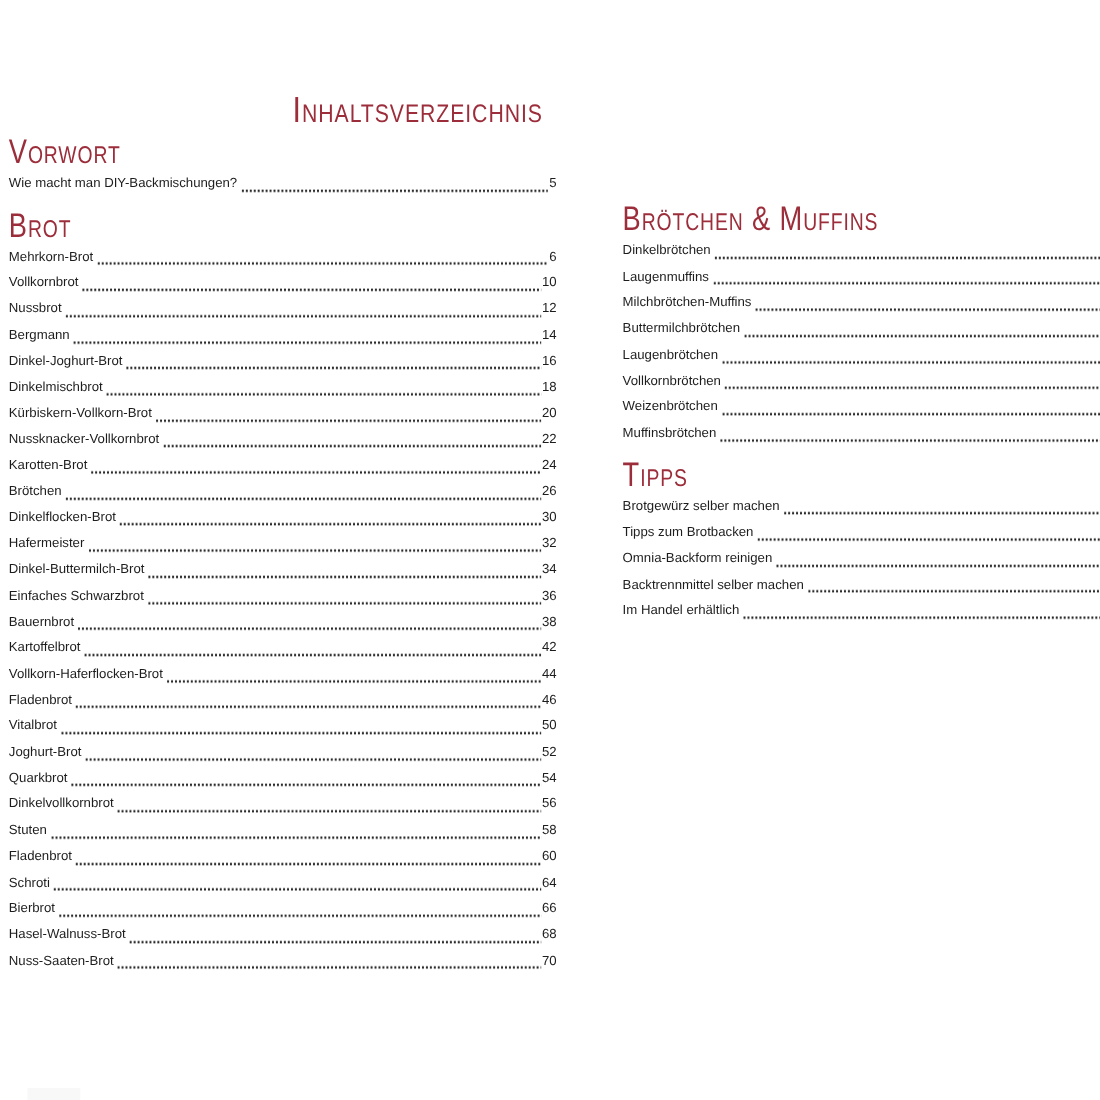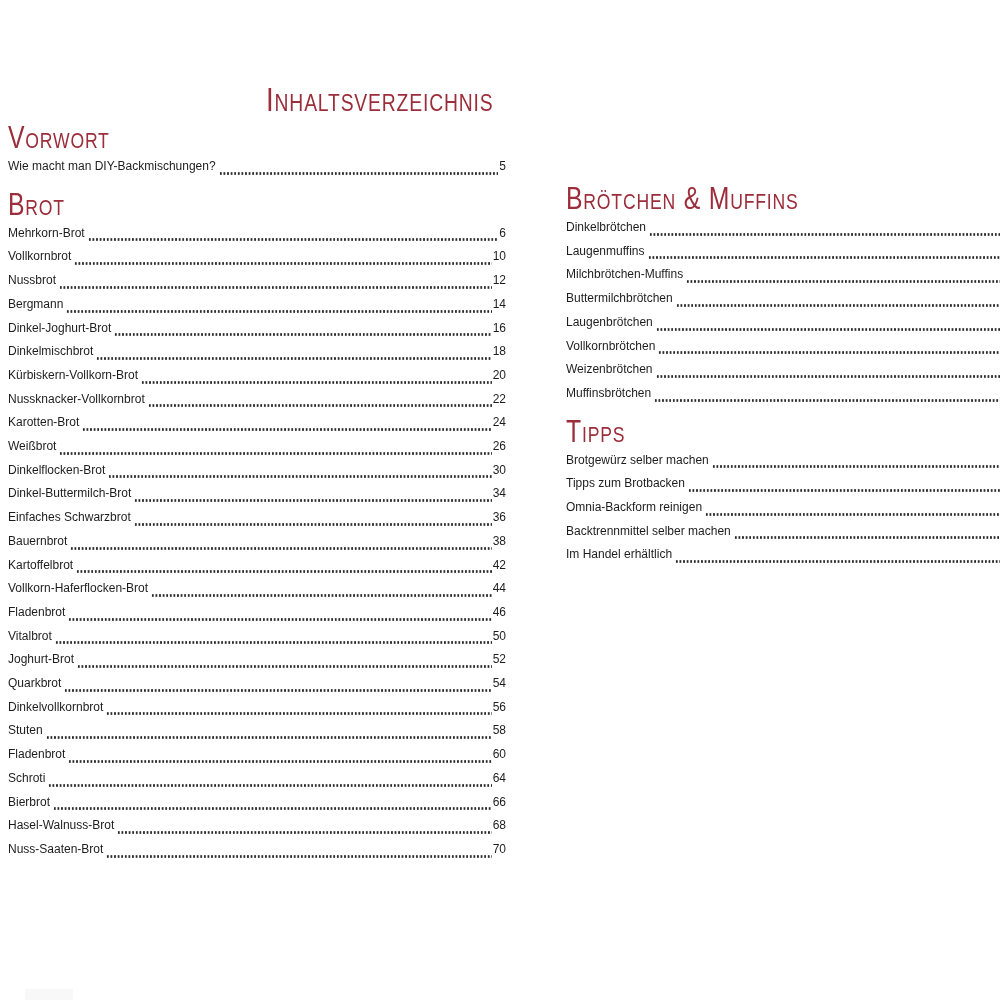--- a/index.html
+++ b/index.html
@@ -117,31 +117,36 @@
     <span class="pagenum">22</span>
   </li>
 
   <li class="entry">
     <span class="label">Karotten-Brot</span>
     <span class="leader"></span>
     <span class="pagenum">24</span>
   </li>
 
   <li class="entry">
-    <span class="label">Weißbrot</span>
+    <span class="label">Brötchen</span>
     <span class="leader"></span>
     <span class="pagenum">26</span>
   </li>
 
   <li class="entry">
     <span class="label">Dinkelflocken-Brot</span>
     <span class="leader"></span>
     <span class="pagenum">30</span>
   </li>
 
+  <li class="entry">
+    <span class="label">Hafermeister</span>
+    <span class="leader"></span>
+    <span class="pagenum">32</span>
+  </li>
 
   <li class="entry">
     <span class="label">Dinkel-Buttermilch-Brot</span>
     <span class="leader"></span>
     <span class="pagenum">34</span>
   </li>
 
   <li class="entry">
     <span class="label">Einfaches Schwarzbrot</span>
     <span class="leader"></span>

